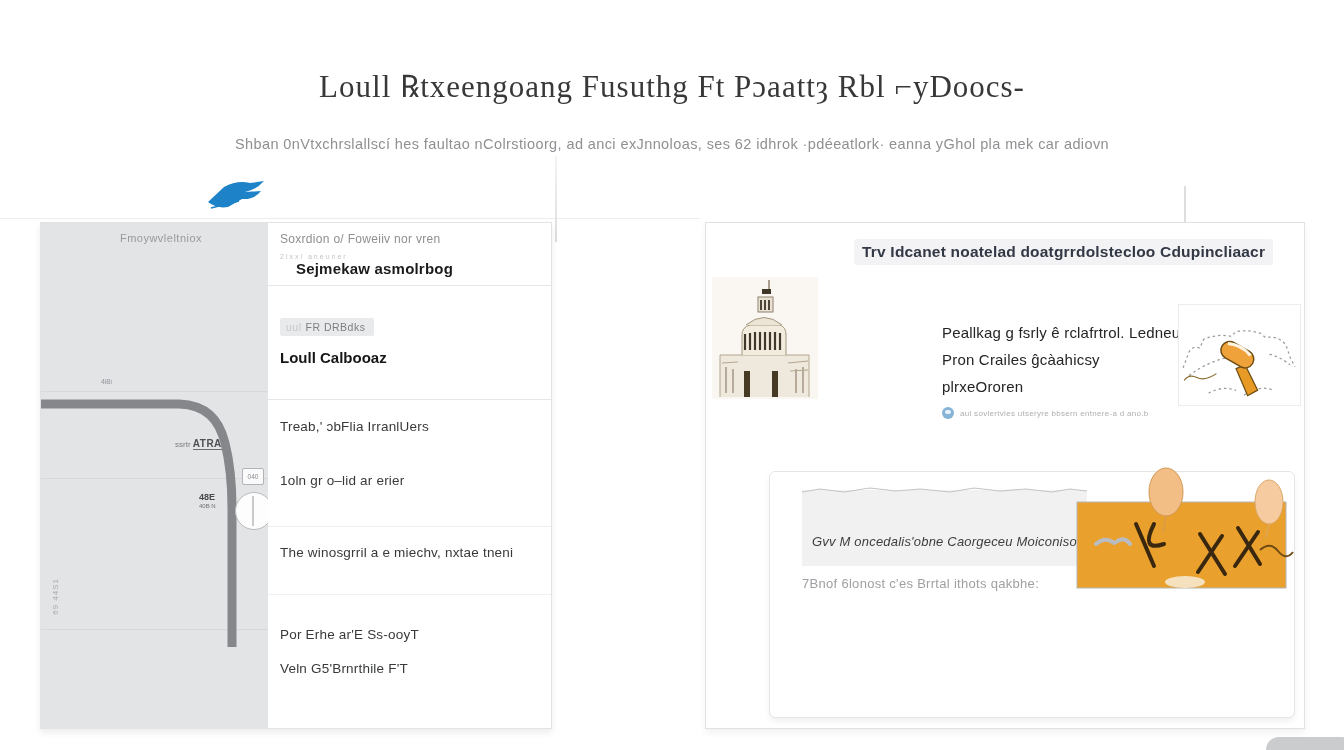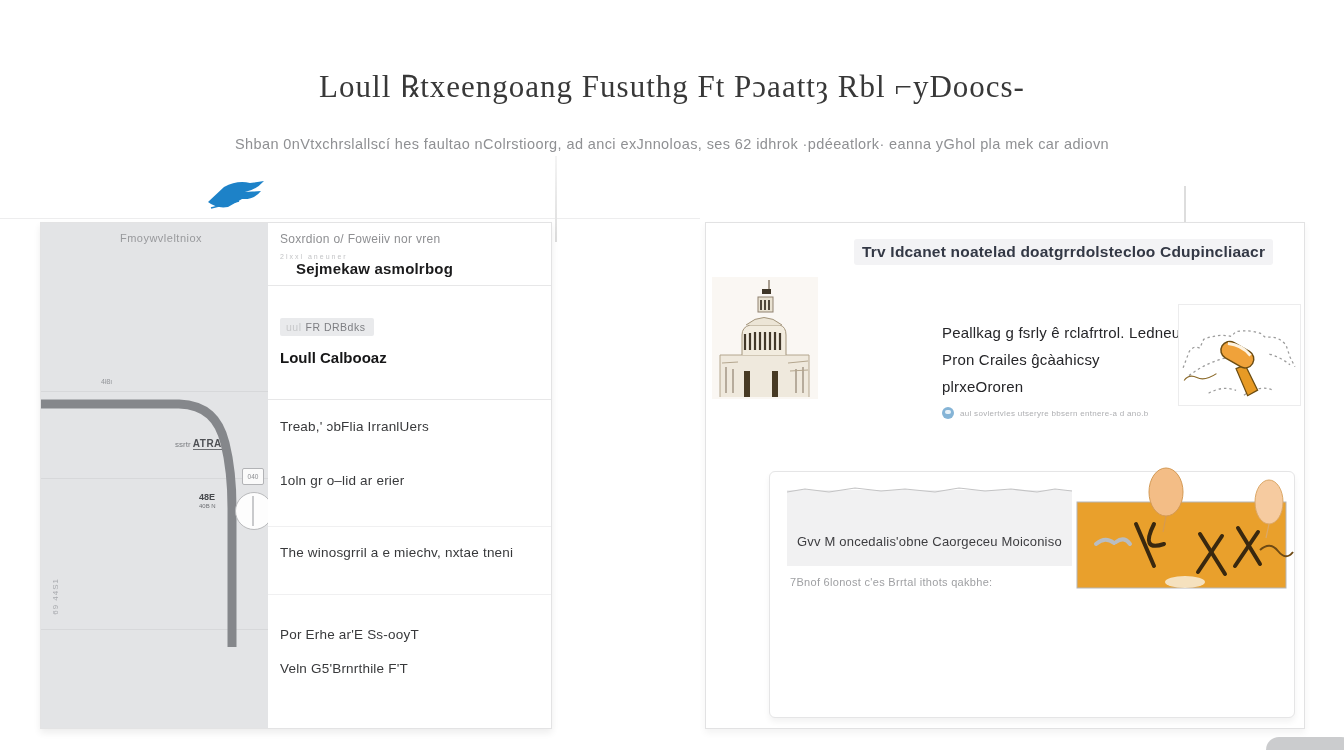--- a/index.html
+++ b/index.html
@@ -68,24 +68,24 @@
   #feature-meta .meta-icon { width:12px; height:12px; border-radius:50%; background:#85b4d6;
     display:inline-block; position:relative; flex:0 0 auto; }
   #feature-meta .meta-icon::after { content:""; position:absolute; left:3px; top:3px;
     width:6px; height:4px; border-radius:2px; background:#e8f1f8; }
   #feature-meta .meta-text { font-size:8px; color:#aeafb2; letter-spacing:.3px; }
   #mountain-card { left:472px; top:81px; width:123px; height:102px; background:#fff;
     border:1px solid #ececed; }
 
   #story-card { left:63px; top:248px; width:526px; height:247px; background:#fff;
     border:1px solid #e5e5e6; border-radius:6px; box-shadow:0 4px 6px rgba(0,0,0,.05); }
-  #torn-strip { left:17px; top:18px; width:285px; height:76px; background:#f1f1f2; }
+  #torn-strip { left:32px; top:18px; width:285px; height:76px; background:#f1f1f2;font-style:italic; }
   #torn-edge { left:0; top:-4px; width:285px; height:9px; }
   #story-title { left:10px; top:44px; width:270px; font-size:13px; color:#3d3d40; letter-spacing:.2px; }
-  #story-subtitle { left:20px; top:104px; font-size:11px; color:#9fa0a3; letter-spacing:.3px; }
+  #story-subtitle { left:32px; top:104px; font-size:13px; color:#9fa0a3; letter-spacing:.3px; }
   #orange-illo { left:300px; top:-10px; width:226px; height:136px; }
 
   
   #corner-pill { left:1266px; top:737px; width:88px; height:26px; background:#cbccce; border-radius:13px; }
 </style>
 </head>
 <body>
 
 <div id="stage">
 

